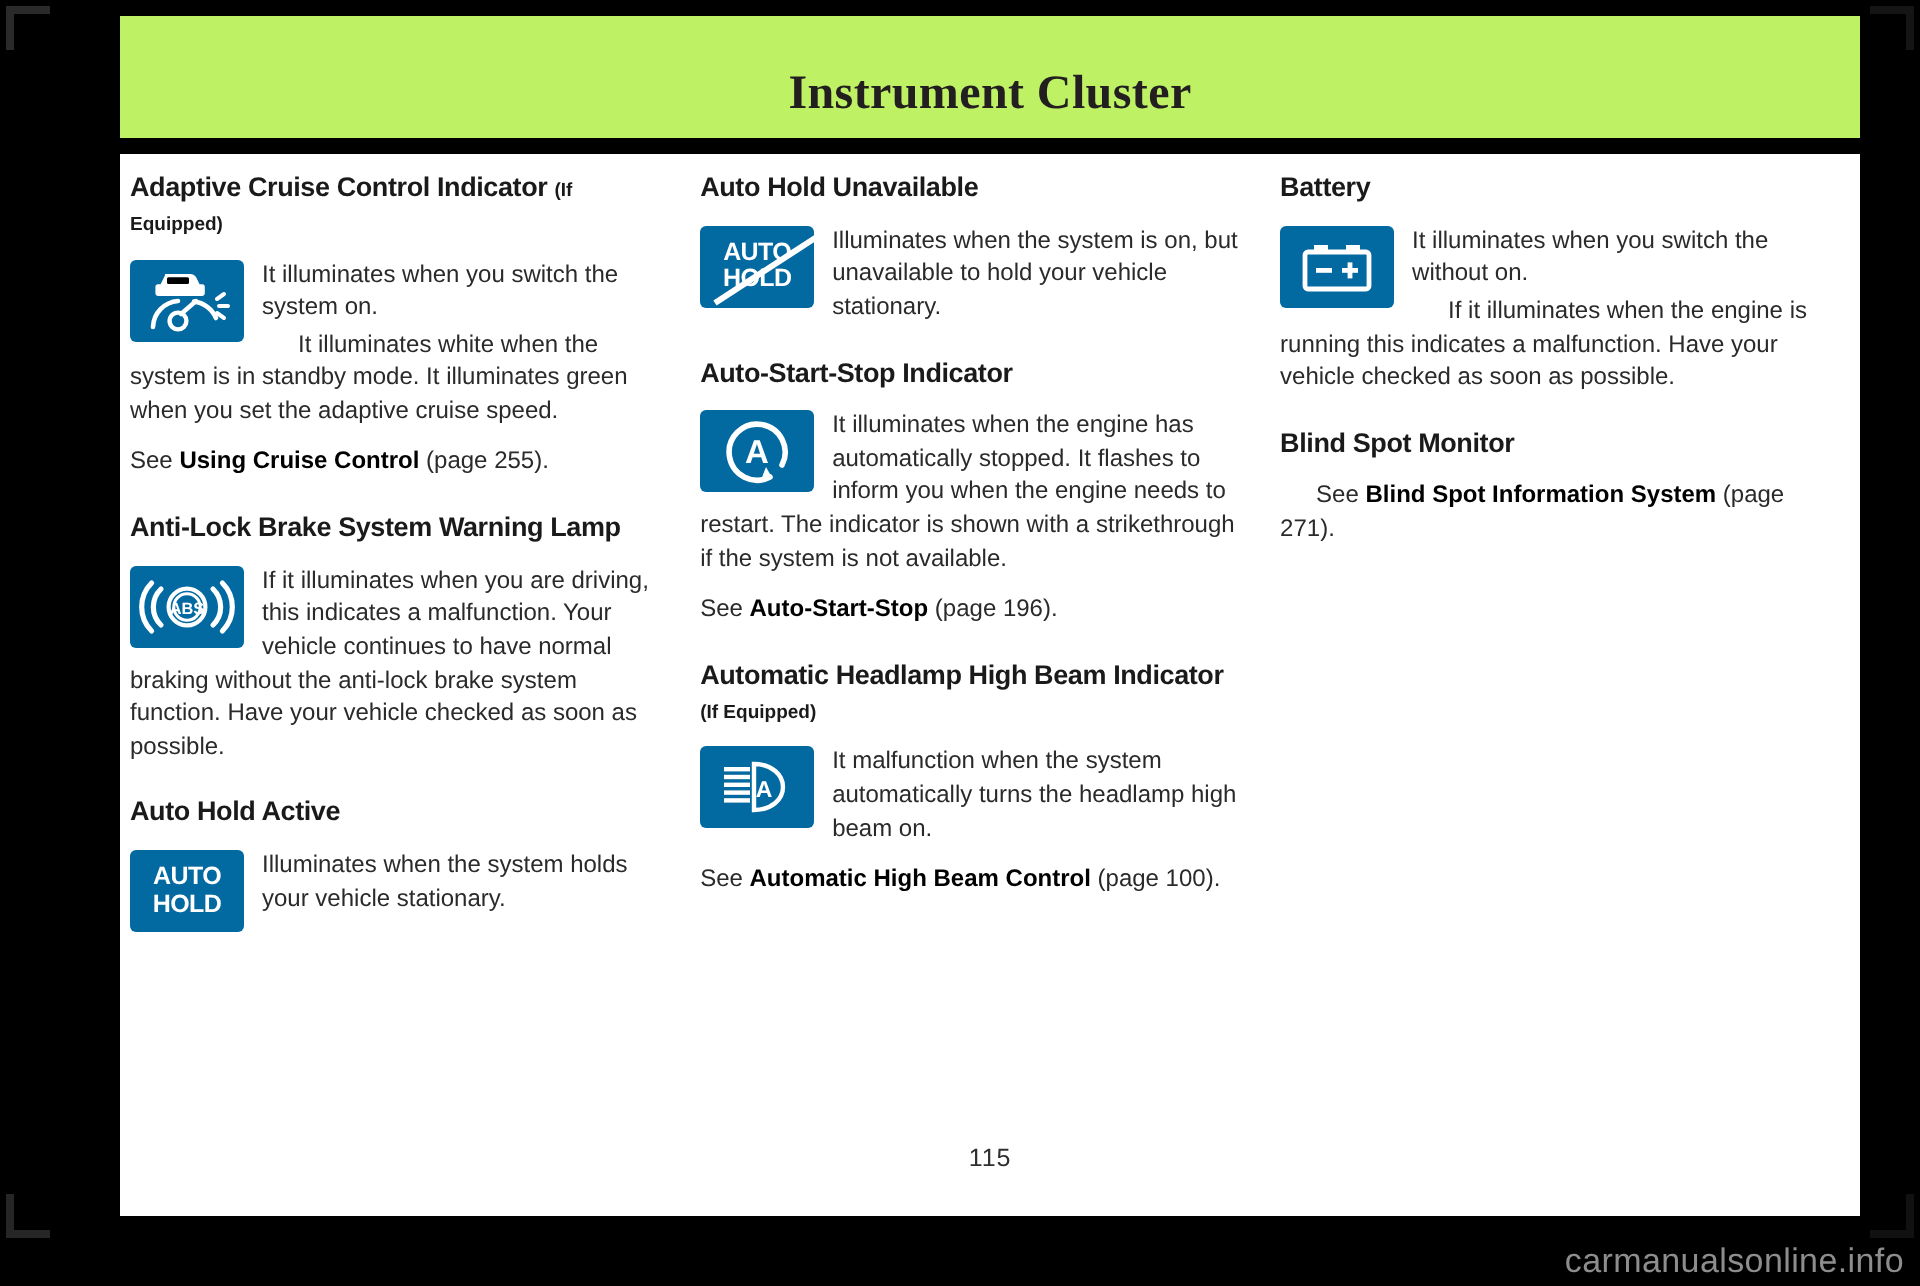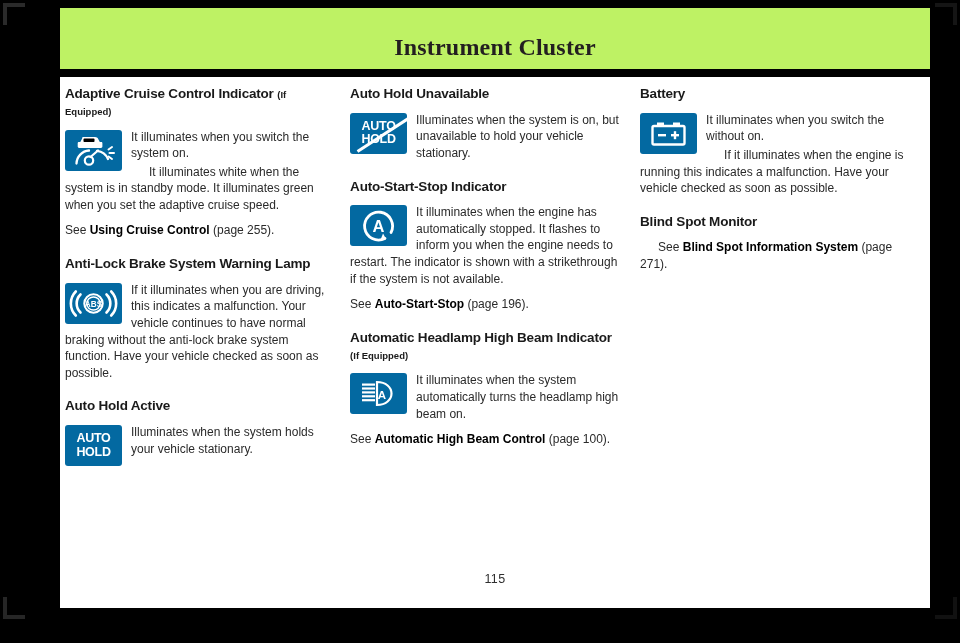--- a/index.html
+++ b/index.html
@@ -307,21 +307,21 @@
                 <text x="32" y="25.5" text-anchor="middle" fill="#ffffff" font-family="Liberation Sans, sans-serif" font-size="11.5" font-weight="700">A</text>
                 <g fill="#ffffff">
                   <rect x="12" y="10.5" width="13" height="2.2"></rect>
                   <rect x="12" y="14.4" width="13" height="2.2"></rect>
                   <rect x="12" y="18.3" width="13" height="2.2"></rect>
                   <rect x="12" y="22.2" width="13" height="2.2"></rect>
                   <rect x="12" y="26.1" width="13" height="2.2"></rect>
                 </g>
               </svg>
             </div>
-            <p class="body-text">It illuminates when the system automatically turns the headlamp high beam on.</p>
+            <p class="body-text">It malfunction when the system automatically turns the headlamp high beam on.</p>
           </div>
           <p class="body-text see-line"><span>See </span><b>Automatic High Beam Control</b><span> (page 100).</span></p>
         </div>
 
       </div>
 
       <div class="column col-3">
 
         <div class="sec-block">
           <h2 class="sec-title">Battery</h2>
@@ -346,14 +346,15 @@
           <p class="body-text see-line para"><span>See </span><b>Blind Spot Information System</b><span> (page 271).</span></p>
         </div>
 
       </div>
 
     </div>
 
     <div class="folio">115</div>
   </div>
 
+  <div class="watermark">carmanualsonline.info</div>
 
 </div>
 
 </body></html>

